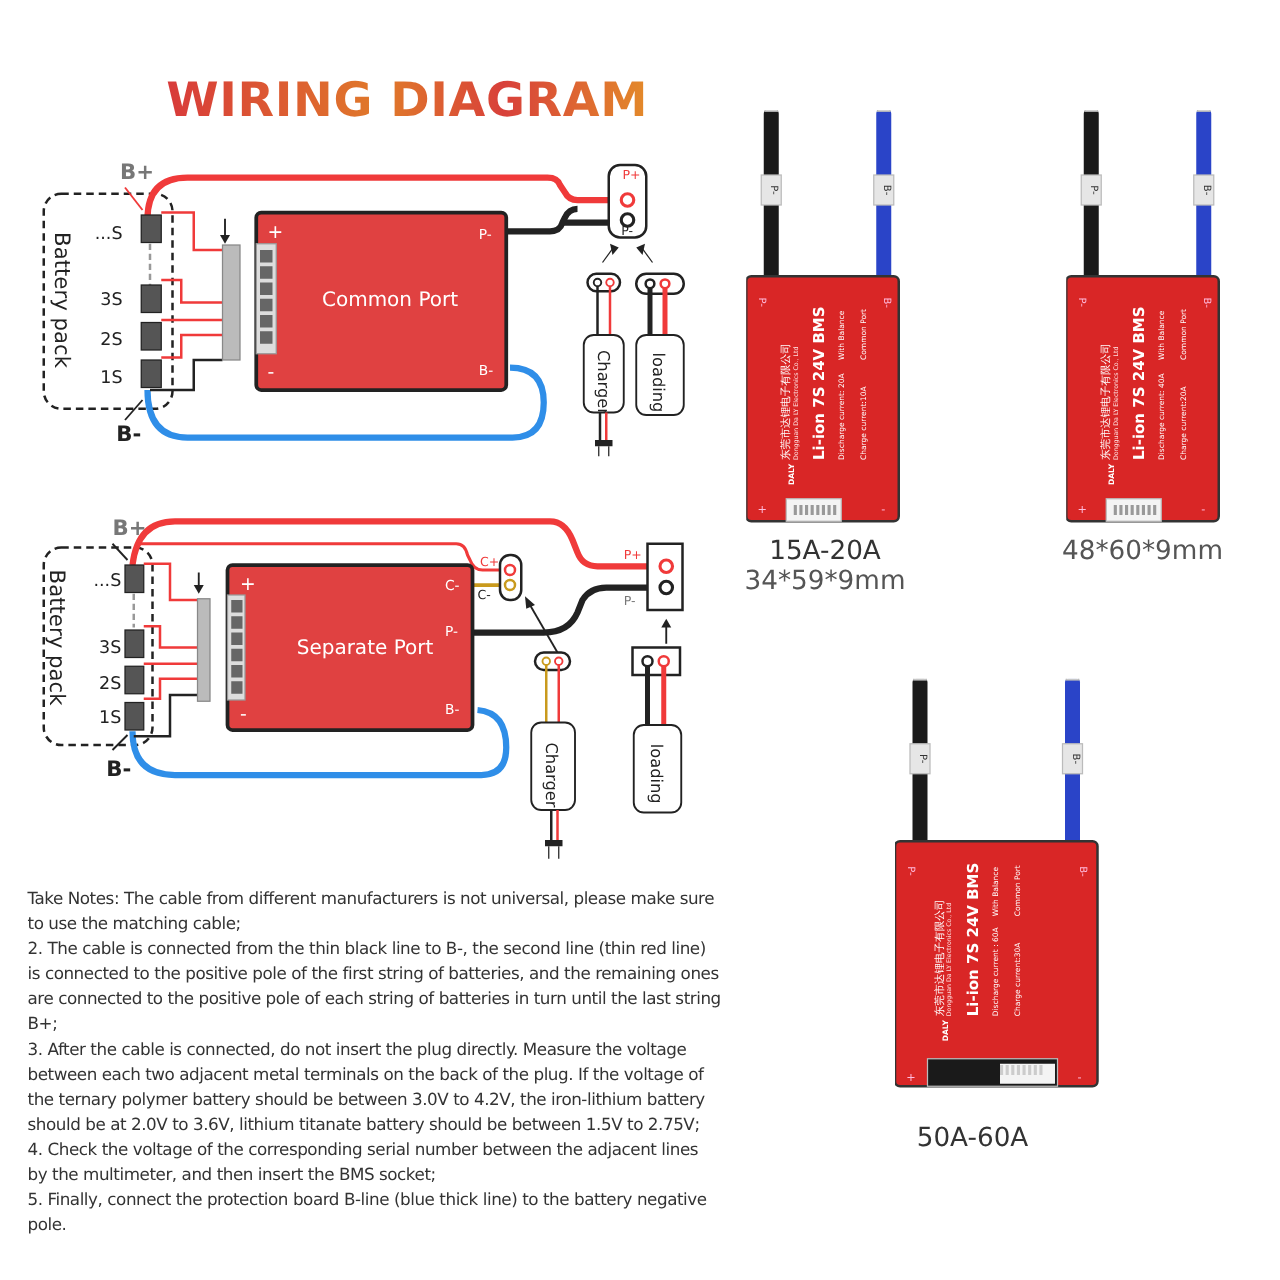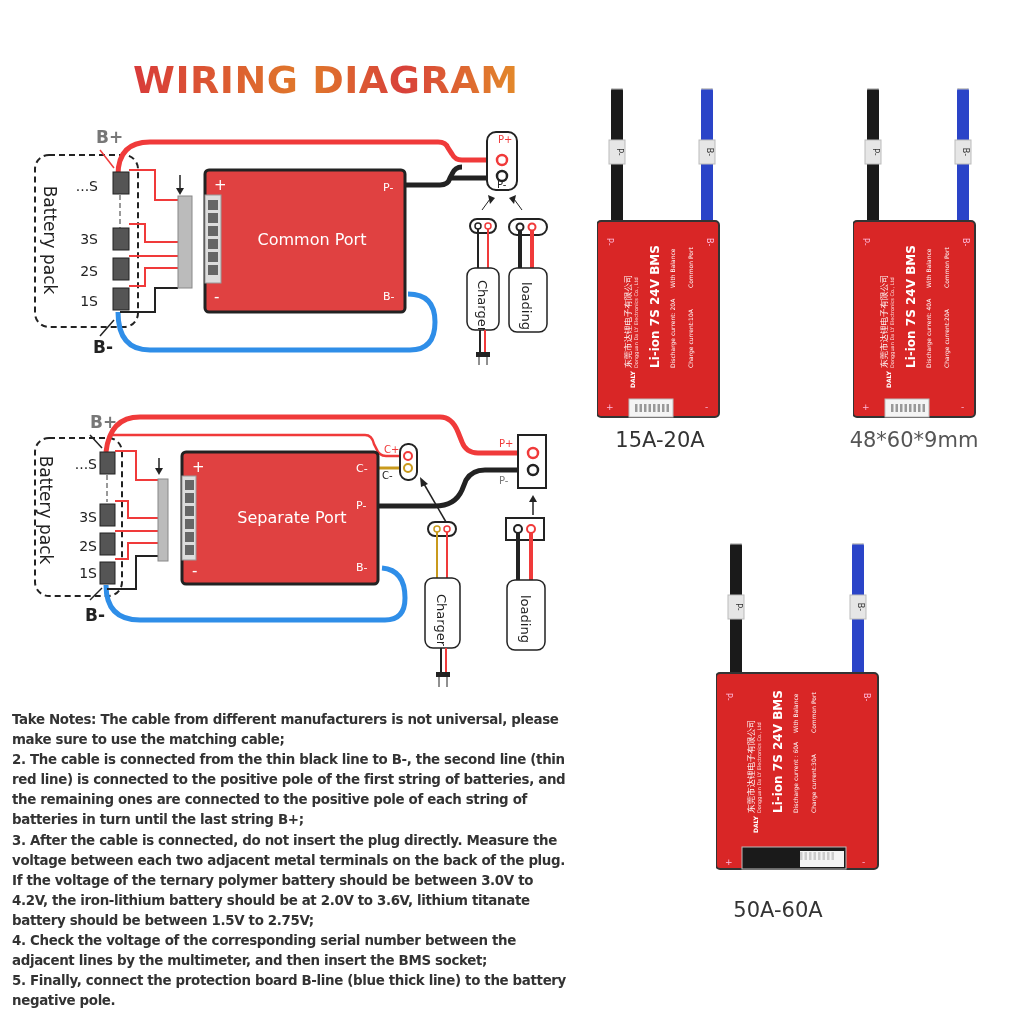--- a/index.html
+++ b/index.html
@@ -2,21 +2,21 @@
 <html><head>
 <meta charset="utf-8">
 <style>
   html,body{margin:0;padding:0;background:#fff;}
   body{width:1024px;height:1024px;position:relative;overflow:hidden;font-family:"Liberation Sans",sans-serif;}
   .abs{position:absolute;}
   #title{left:133px;top:58px;font-size:38px;font-weight:bold;letter-spacing:0.5px;
     background:linear-gradient(90deg,#d83a3a 0%,#e07a2a 45%,#d8403a 70%,#e38a2a 100%);
     -webkit-background-clip:text;background-clip:text;color:transparent;font-family:"DejaVu Sans",sans-serif;}
   svg text{font-family:"DejaVu Sans",sans-serif;}
-  #notes{left:12px;top:710px;width:556px;font-size:13.4px;line-height:20.1px;color:#333;font-family:"DejaVu Sans",sans-serif;letter-spacing:-0.35px;font-weight:bold;}
+  #notes{left:22px;top:710px;width:556px;font-size:13.4px;line-height:20.1px;color:#333;font-family:"DejaVu Sans",sans-serif;letter-spacing:-0.35px;}
   #notes p{margin:0;}
   .cap{position:absolute;text-align:center;color:#333;font-family:"DejaVu Sans",sans-serif;}
   .cap .a{font-size:21px;}
   .cap .d{font-size:21px;color:#555;}
 </style>
 </head>
 <body>
 
 <div id="title" class="abs">WIRING DIAGRAM</div>
 
@@ -250,20 +250,21 @@
           <rect x="51.5" y="316" width="2.5" height="8"></rect>
           <rect x="56" y="316" width="2.5" height="8"></rect>
           <rect x="60.5" y="316" width="2.5" height="8"></rect>
           <rect x="65" y="316" width="2.5" height="8"></rect>
           <rect x="69.5" y="316" width="2.5" height="8"></rect>
         </g>
   </svg>
 </div>
     <div class="cap" style="left: 560px; top: 428px; width: 200px;">
       <div class="a">15A-20A</div>
+      <div class="d">34*59*9mm</div>
     </div>
     <div class="abs" style="left: 853px; top: 88px;">
   <svg width="140" height="340">
 
     <rect x="14" y="0" width="12" height="140" rx="3" fill="#1a1a1a"></rect>
     <rect x="104" y="0" width="12" height="140" rx="3" fill="#2a44c8"></rect>
     <rect x="15" y="-6" width="10" height="7" fill="#ddd" stroke="#bbb"></rect>
     <rect x="105" y="-6" width="10" height="7" fill="#ddd" stroke="#bbb"></rect>
     <rect x="12" y="52" width="16" height="24" fill="#e6e6e6" stroke="#bbb"></rect>
     <rect x="102" y="52" width="16" height="24" fill="#e6e6e6" stroke="#bbb"></rect>

